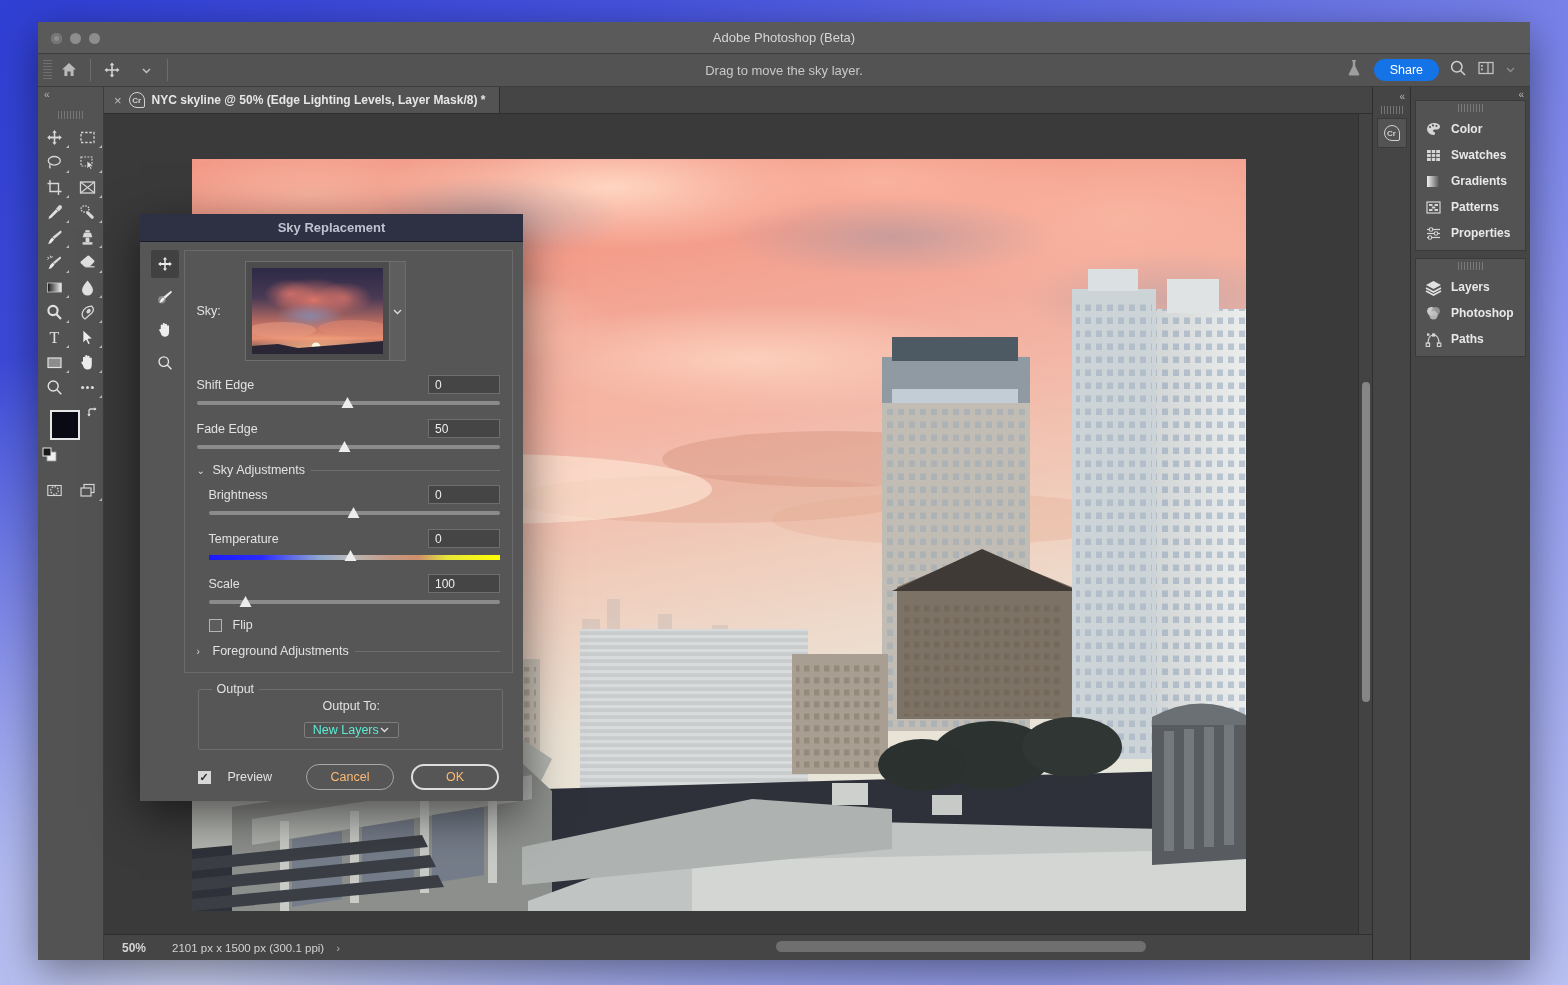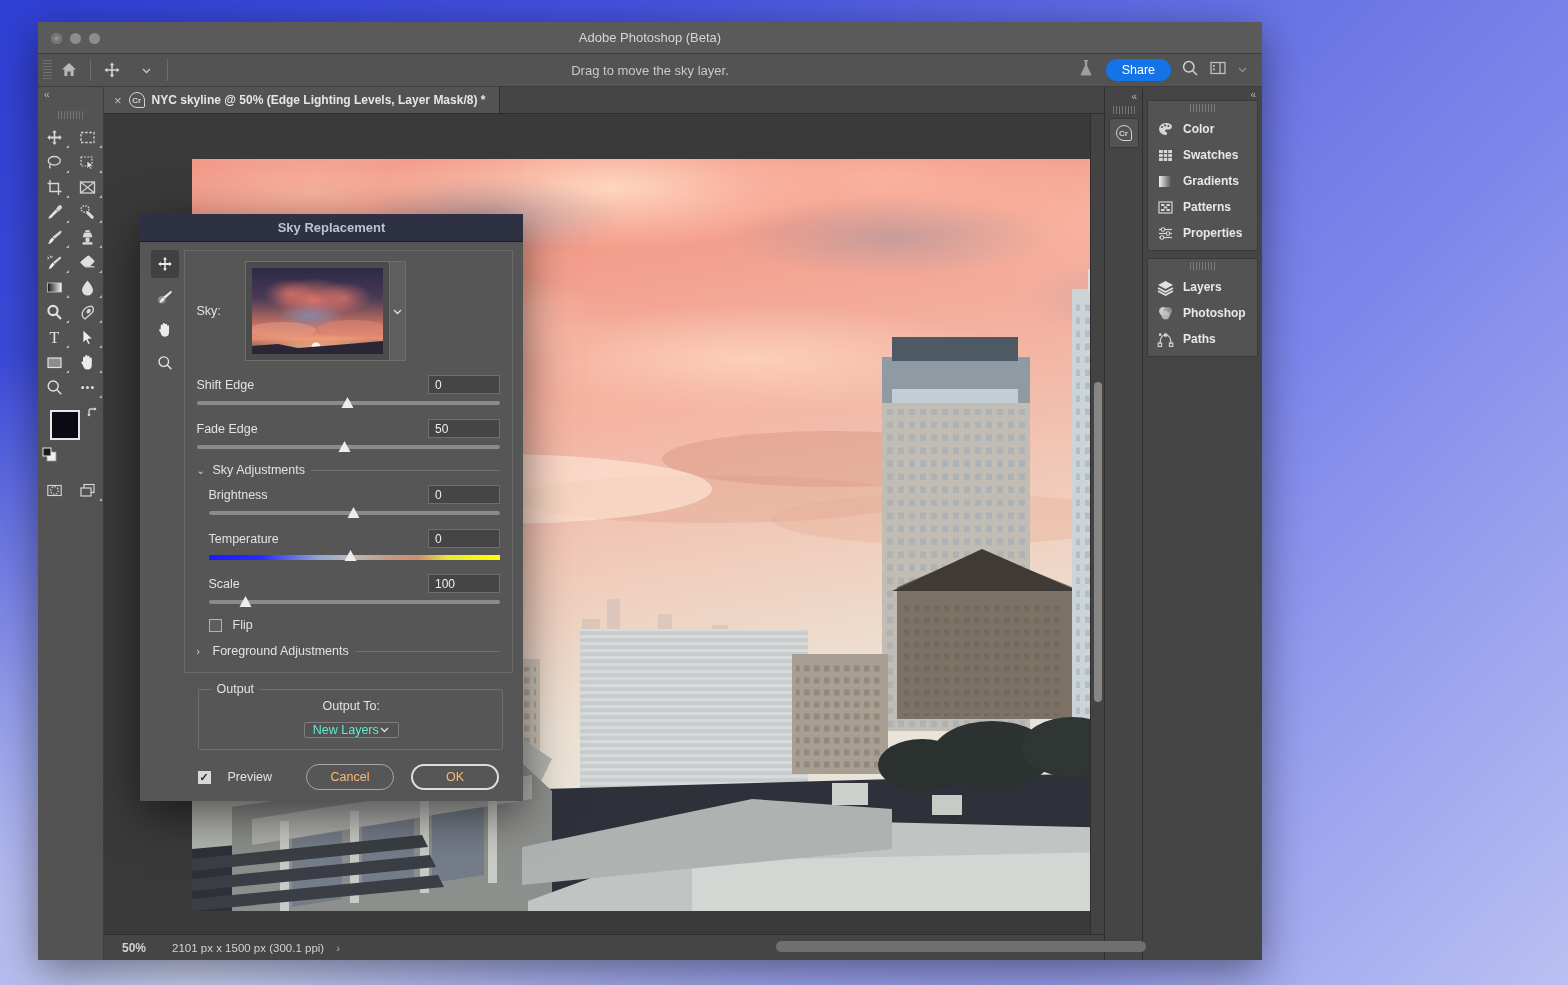--- a/index.html
+++ b/index.html
@@ -17,21 +17,21 @@
     position: absolute; inset: 0;
     background:
       radial-gradient(ellipse at 12% 96%, #cfd6f5 0%, rgba(207,214,245,0) 45%),
       linear-gradient(135deg, #2f3fd4 0%, #4552dd 25%, #7c86ea 65%, #b9c0f2 100%);
   }
 
   
   #ps-window {
     position: absolute;
     left: 38px; top: 22px;
-    width: 1224px; height: 938px;
+    width: 1492px; height: 938px;
     background: #535353;
     display: flex; flex-direction: column;
     box-shadow: 0 12px 40px rgba(0,0,0,0.45);
   }
 
   
   #titlebar {
     height: 32px; background: #5a5a5a;
     position: relative; flex: 0 0 32px;
     border-bottom: 1px solid #3d3d3d;

